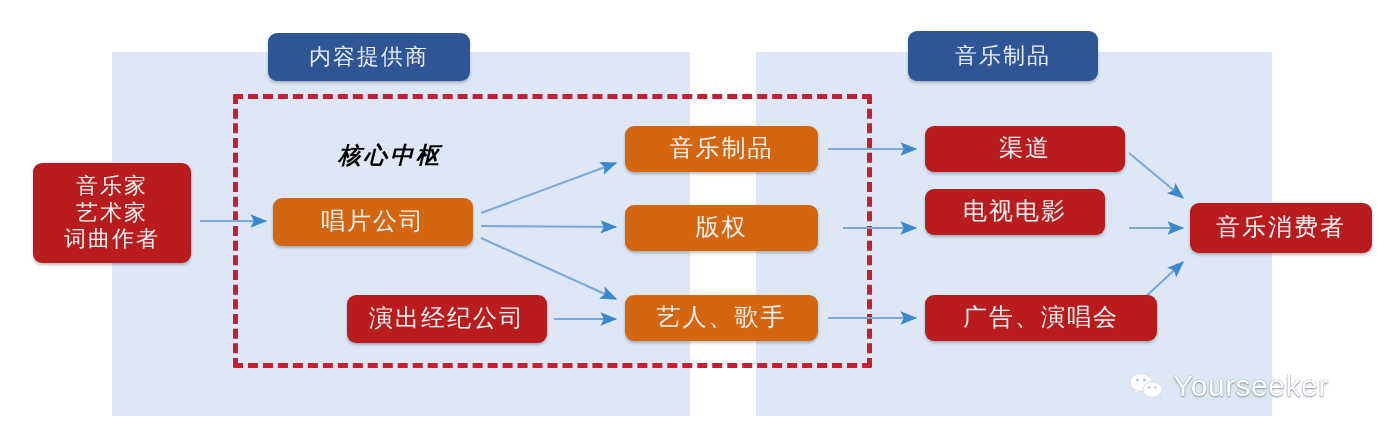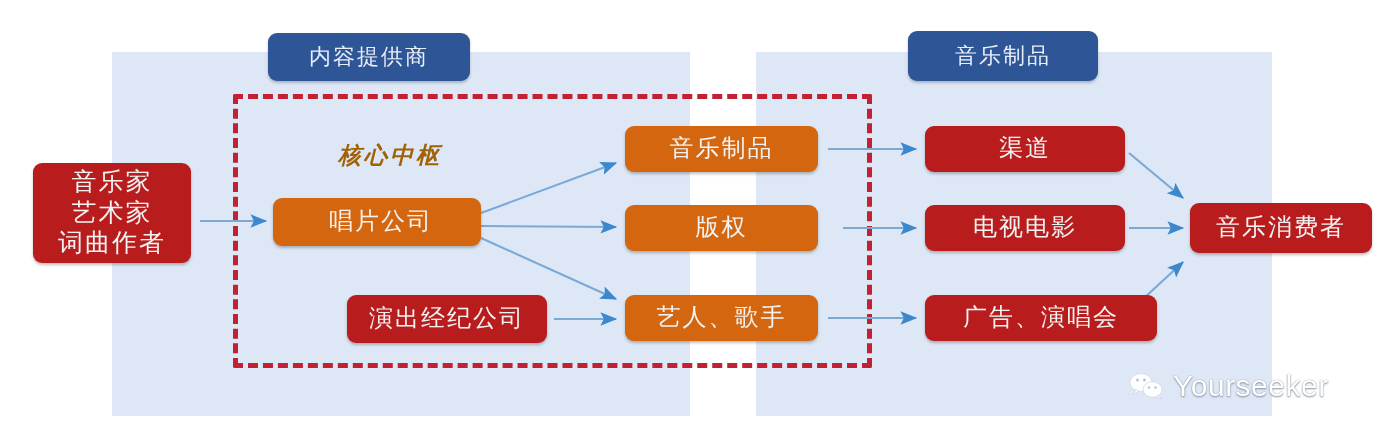--- a/index.html
+++ b/index.html
@@ -65,40 +65,40 @@
     font-size: 24px;
     letter-spacing: 2px;
     text-align: center;
     box-shadow: 0 2px 3px rgba(0,0,0,0.25);
     font-family: "DejaVu Sans", sans-serif;
     line-height: 1.22;
   }
   .node.gray   { background: #b91c1c; }
   .node.orange { background: #d4660f; }
 
-  #node-creators  { left: 33px;  top: 143px; width: 158px; height: 100px; flex-direction: column; font-size: 25px; }
-  #node-record    { left: 273px; top: 178px; width: 200px; height: 48px; padding-left: 8px; }
+  #node-creators  { left: 33px;  top: 143px; width: 158px; height: 100px; flex-direction: column; font-size: 22px; }
+  #node-record    { left: 273px; top: 178px; width: 200px; height: 48px; }
   #node-agency    { left: 347px; top: 275px; width: 200px; height: 48px; }
   #node-products  { left: 625px; top: 106px; width: 193px; height: 46px; }
   #node-copyright { left: 625px; top: 185px; width: 193px; height: 46px; }
   #node-artists   { left: 625px; top: 275px; width: 193px; height: 46px; }
   #node-channel   { left: 925px; top: 106px; width: 200px; height: 46px; }
-  #node-tvfilm    { left: 925px; top: 185px; width: 200px; height: 46px; }
+  #node-tvfilm    { left: 925px; top: 169px; width: 180px; height: 46px; }
   #node-adshow    { left: 925px; top: 275px; width: 232px; height: 46px; }
   #node-consumer  { left: 1190px; top: 183px; width: 182px; height: 50px; }
 
   
   #core-hub-label {
     position: absolute;
     left: 338px;
     top: 120px;
     font-size: 23px;
     font-weight: bold;
     font-style: italic;
-    color: #a16207;
+    color: #000000;
     letter-spacing: 3px;
     font-family: "DejaVu Sans", sans-serif;
     text-align: right;
   }
 
   
   #arrows {
     position: absolute;
     left: 0; top: 0;
     width: 1397px; height: 427px;

